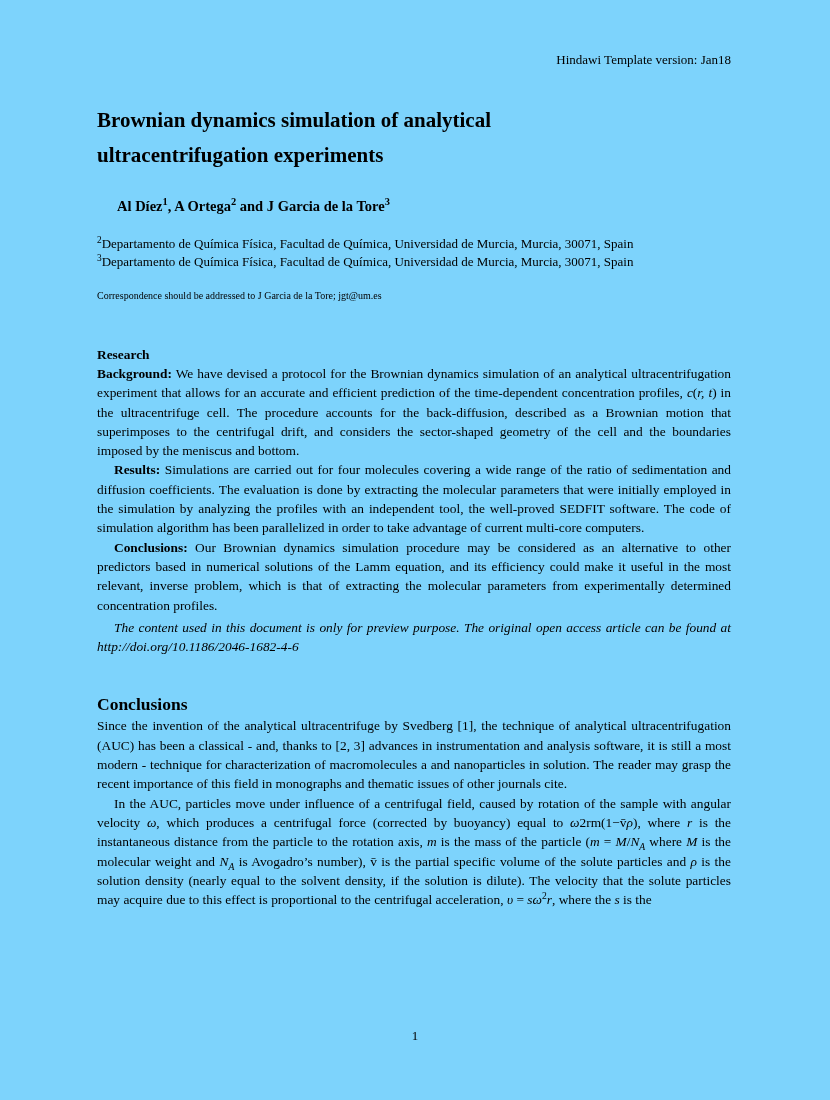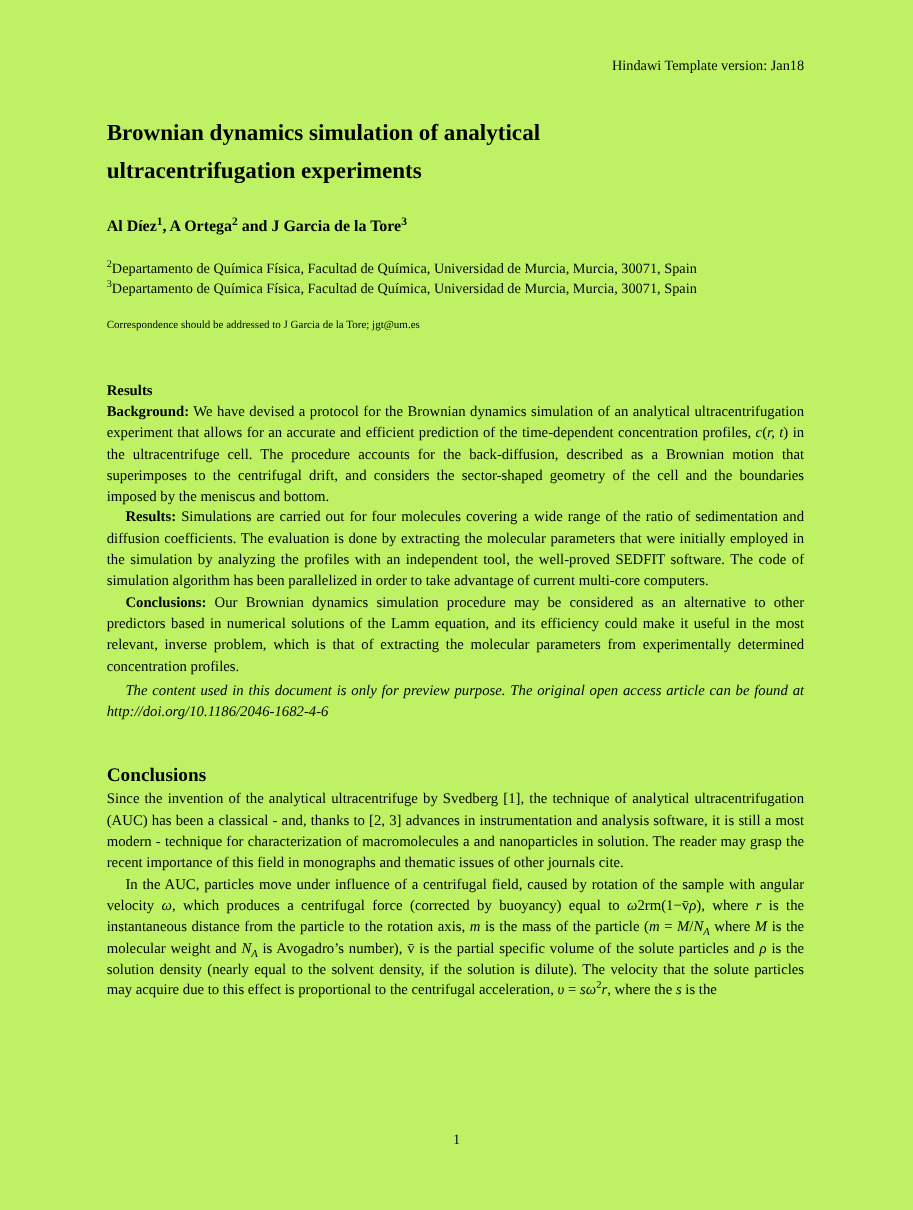--- a/index.html
+++ b/index.html
@@ -1,20 +1,20 @@
 <!DOCTYPE html>
 <html><head>
 <meta charset="utf-8">
 <style>
   html,body{margin:0;padding:0;background:#e8e8e8;}
   .page{
     position:relative;
     width:830px;height:1100px;
     margin:0 auto;
-    background:#bef264;
+    background:#7dd3fc;
     color:#000;
     font-family:"Liberation Serif", serif;
     box-sizing:border-box;
     padding:0 99px 0 97px;
     overflow:hidden;
   }
   .running-header{
     margin-top:52px;
     text-align:right;
     font-size:13px;
@@ -31,20 +31,21 @@
     margin-top:36px;
     font-size:21px;
     font-weight:bold;
     line-height:35px;
   }
   .authors{
     margin-top:23px;
     font-size:14.5px;
     font-weight:bold;
     line-height:20px;
+    margin-left:20px;
   }
   .affiliations{
     margin-top:19px;
     font-size:13px;
     line-height:18px;
   }
   .correspondence{
     margin-top:16px;
     font-size:10px;
     line-height:18px;
@@ -95,21 +96,21 @@
 
   <div class="authors"><span class="b">Al Díez</span><span class="b sup">1</span><span class="b">, A Ortega</span><span class="b sup">2</span><span class="b"> and J Garcia de la Tore</span><span class="b sup">3</span></div>
 
   <div class="affiliations">
     <div><span class="sup">2</span><span>Departamento de Química Física, Facultad de Química, Universidad de Murcia, Murcia, 30071, Spain</span></div>
     <div><span class="sup">3</span><span>Departamento de Química Física, Facultad de Química, Universidad de Murcia, Murcia, 30071, Spain</span></div>
   </div>
 
   <div class="correspondence">Correspondence should be addressed to J Garcia de la Tore; jgt@um.es</div>
 
-  <div class="abstract-heading">Results</div>
+  <div class="abstract-heading">Research</div>
 
   <p class="body-par"><span class="b">Background:</span><span> We have devised a protocol for the Brownian dynamics simulation of an analytical ultracentrifugation experiment that allows for an accurate and efficient prediction of the time-dependent concentration profiles, </span><span class="i">c</span><span>(</span><span class="i">r, t</span><span>) in the ultracentrifuge cell. The procedure accounts for the back-diffusion, described as a Brownian motion that superimposes to the centrifugal drift, and considers the sector-shaped geometry of the cell and the boundaries imposed by the meniscus and bottom.</span></p>
 
   <p class="body-par indent"><span class="b">Results:</span><span> Simulations are carried out for four molecules covering a wide range of the ratio of sedimentation and diffusion coefficients. The evaluation is done by extracting the molecular parameters that were initially employed in the simulation by analyzing the profiles with an independent tool, the well-proved SEDFIT software. The code of simulation algorithm has been parallelized in order to take advantage of current multi-core computers.</span></p>
 
   <p class="body-par indent"><span class="b">Conclusions:</span><span> Our Brownian dynamics simulation procedure may be considered as an alternative to other predictors based in numerical solutions of the Lamm equation, and its efficiency could make it useful in the most relevant, inverse problem, which is that of extracting the molecular parameters from experimentally determined concentration profiles.</span></p>
 
   <p class="body-par indent note"><span>The content used in this document is only for preview purpose. The original open access article can be found at http://doi.org/10.1186/2046-1682-4-6</span></p>
 
   <h2 class="section-heading" style="margin:37px 0 0 0;">Conclusions</h2>

